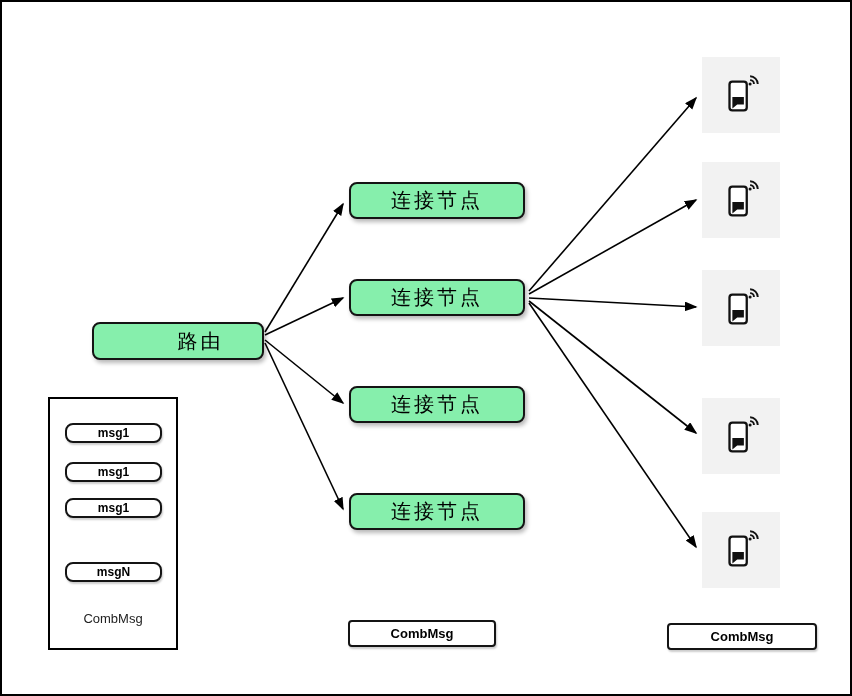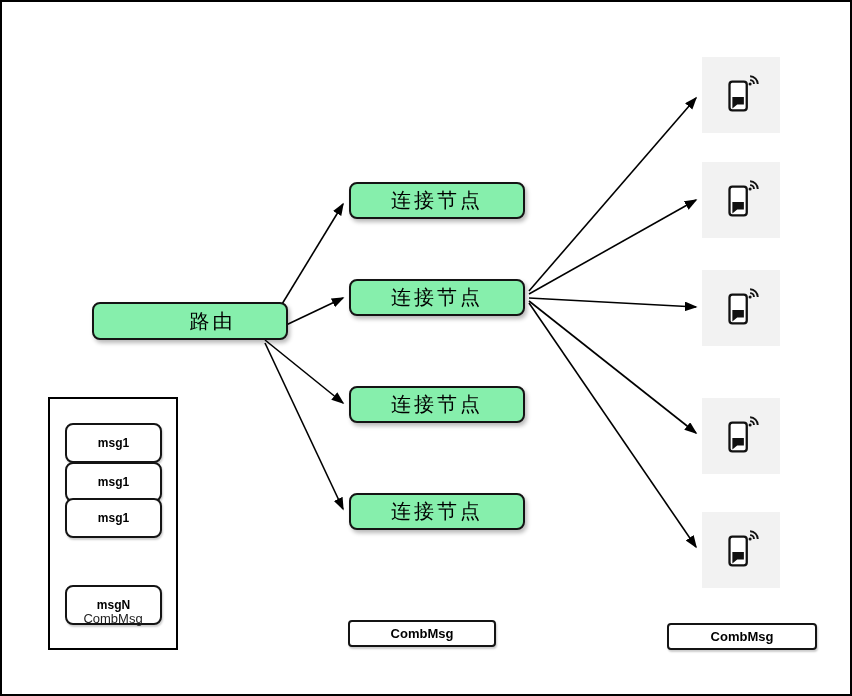--- a/index.html
+++ b/index.html
@@ -12,21 +12,21 @@
          box-shadow:2px 3px 4px rgba(0,0,0,0.28); }
   .cn-label { font-size:20px; color:#000; letter-spacing:3px; font-family:"DejaVu Serif","DejaVu Sans",serif; }
   .tile { position:absolute; width:78px; height:76px; background:#f2f2f2;
           display:flex; align-items:center; justify-content:center; }
   .comb { position:absolute; background:#fff; border:2px solid #141414; border-radius:4px;
           display:flex; align-items:center; justify-content:center;
           font-weight:bold; font-size:13px; color:#000;
           box-shadow:1px 2px 2px rgba(0,0,0,0.2); }
   .stack { position:absolute; left:46px; top:395px; width:130px; height:253px;
            background:#fff; border:2px solid #000; }
-  .msgbox { position:absolute; left:15px; width:97px; height:40px;
+  .msgbox { position:absolute; left:15px; width:97px; height:20px;
             background:#fff; border:2px solid #141414; border-radius:8px;
             display:flex; align-items:center; justify-content:center;
             font-weight:bold; font-size:12px; color:#000;
             box-shadow:1px 2px 2px rgba(0,0,0,0.2); }
   .stack-caption { position:absolute; left:0; top:212px; width:100%;
                    text-align:center; font-size:13px; color:#222; }
 </style>
 </head>
 <body>
 
@@ -44,21 +44,21 @@
     <line x1="263" y1="338" x2="341" y2="401" stroke="#000" stroke-width="1.6" marker-end="url(#arrow)"></line>
     <line x1="263" y1="341" x2="341" y2="507" stroke="#000" stroke-width="1.6" marker-end="url(#arrow)"></line>
 
     <line x1="527" y1="289" x2="694" y2="96" stroke="#000" stroke-width="1.6" marker-end="url(#arrow)"></line>
     <line x1="527" y1="292" x2="694" y2="198" stroke="#000" stroke-width="1.6" marker-end="url(#arrow)"></line>
     <line x1="527" y1="296" x2="694" y2="305" stroke="#000" stroke-width="1.6" marker-end="url(#arrow)"></line>
     <line x1="527" y1="299" x2="694" y2="431" stroke="#000" stroke-width="1.6" marker-end="url(#arrow)"></line>
     <line x1="527" y1="301" x2="694" y2="545" stroke="#000" stroke-width="1.6" marker-end="url(#arrow)"></line>
   </svg>
 
-  <div class="box" style="left:90px; top:300px; width:196px; height:38px;padding-left:45px;">
+  <div class="box" style="left:90px; top:320px; width:172px; height:38px;padding-left:45px;">
     <span class="cn-label">路由</span>
   </div>
 
   <div class="box" style="left:347px; top:180px; width:176px; height:37px;">
     <span class="cn-label">连接节点</span>
   </div>
   <div class="box" style="left:347px; top:277px; width:176px; height:37px;">
     <span class="cn-label">连接节点</span>
   </div>
   <div class="box" style="left:347px; top:384px; width:176px; height:37px;">
@@ -117,21 +117,21 @@
   <div class="stack">
     <div class="msgbox" style="top:24px;">
       <span>msg1</span>
     </div>
     <div class="msgbox" style="top:63px;">
       <span>msg1</span>
     </div>
     <div class="msgbox" style="top:99px;">
       <span>msg1</span>
     </div>
-    <div class="msgbox" style="top:163px;margin-top:23px;">
+    <div class="msgbox" style="top:163px;">
       <span>msgN</span>
     </div>
     <div class="stack-caption">CombMsg</div>
   </div>
 
   <div class="comb" style="left:346px; top:618px; width:148px; height:27px;">
     <span>CombMsg</span>
   </div>
   <div class="comb" style="left:665px; top:621px; width:150px; height:27px;">
     <span>CombMsg</span>

